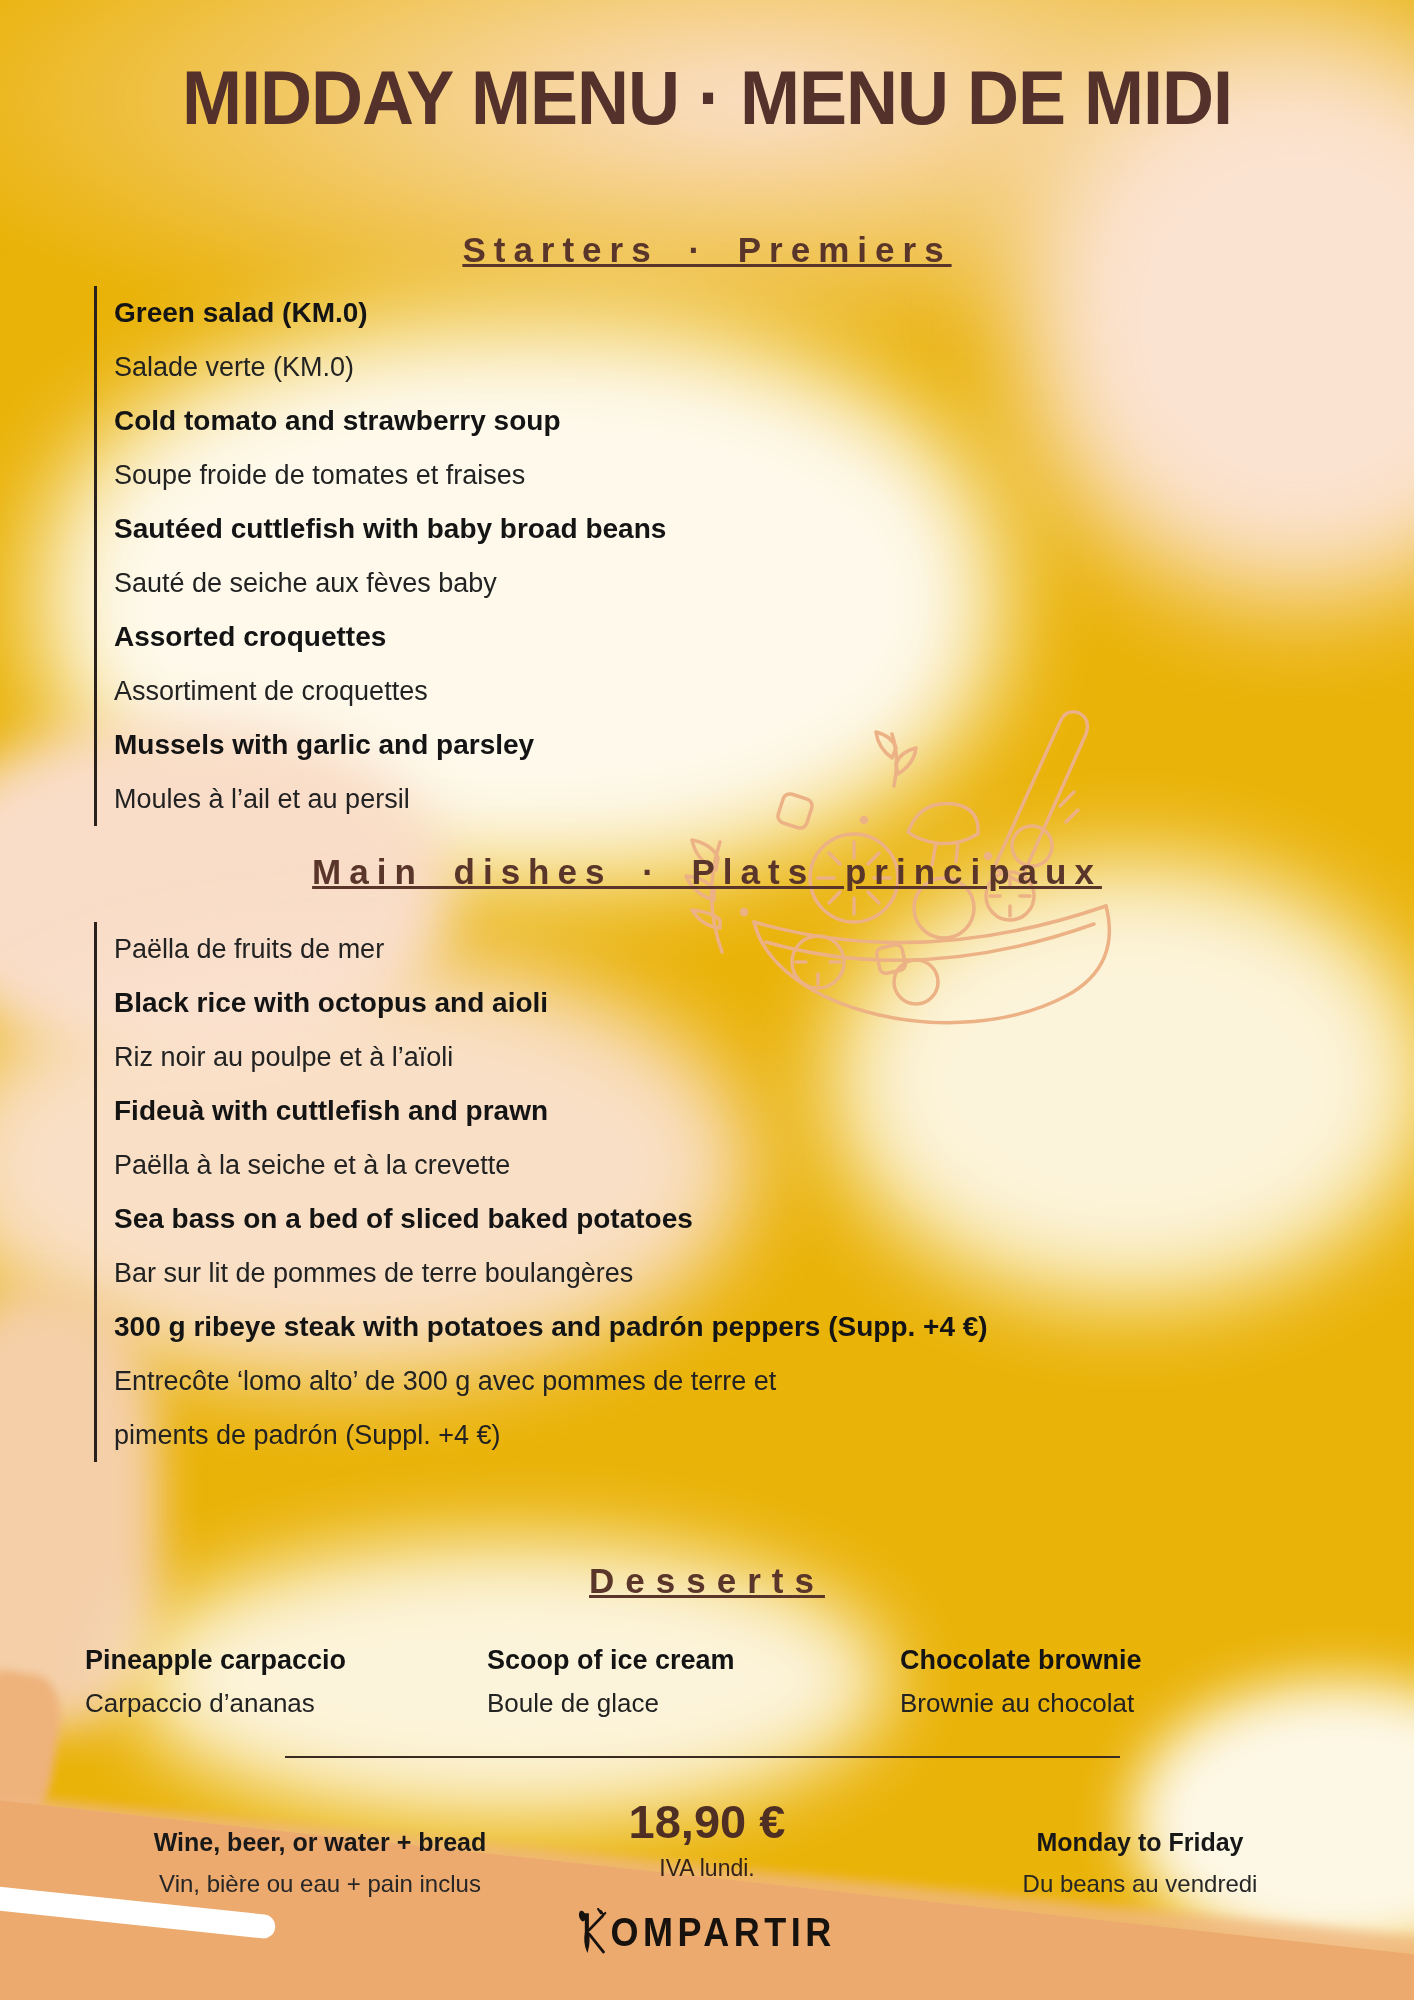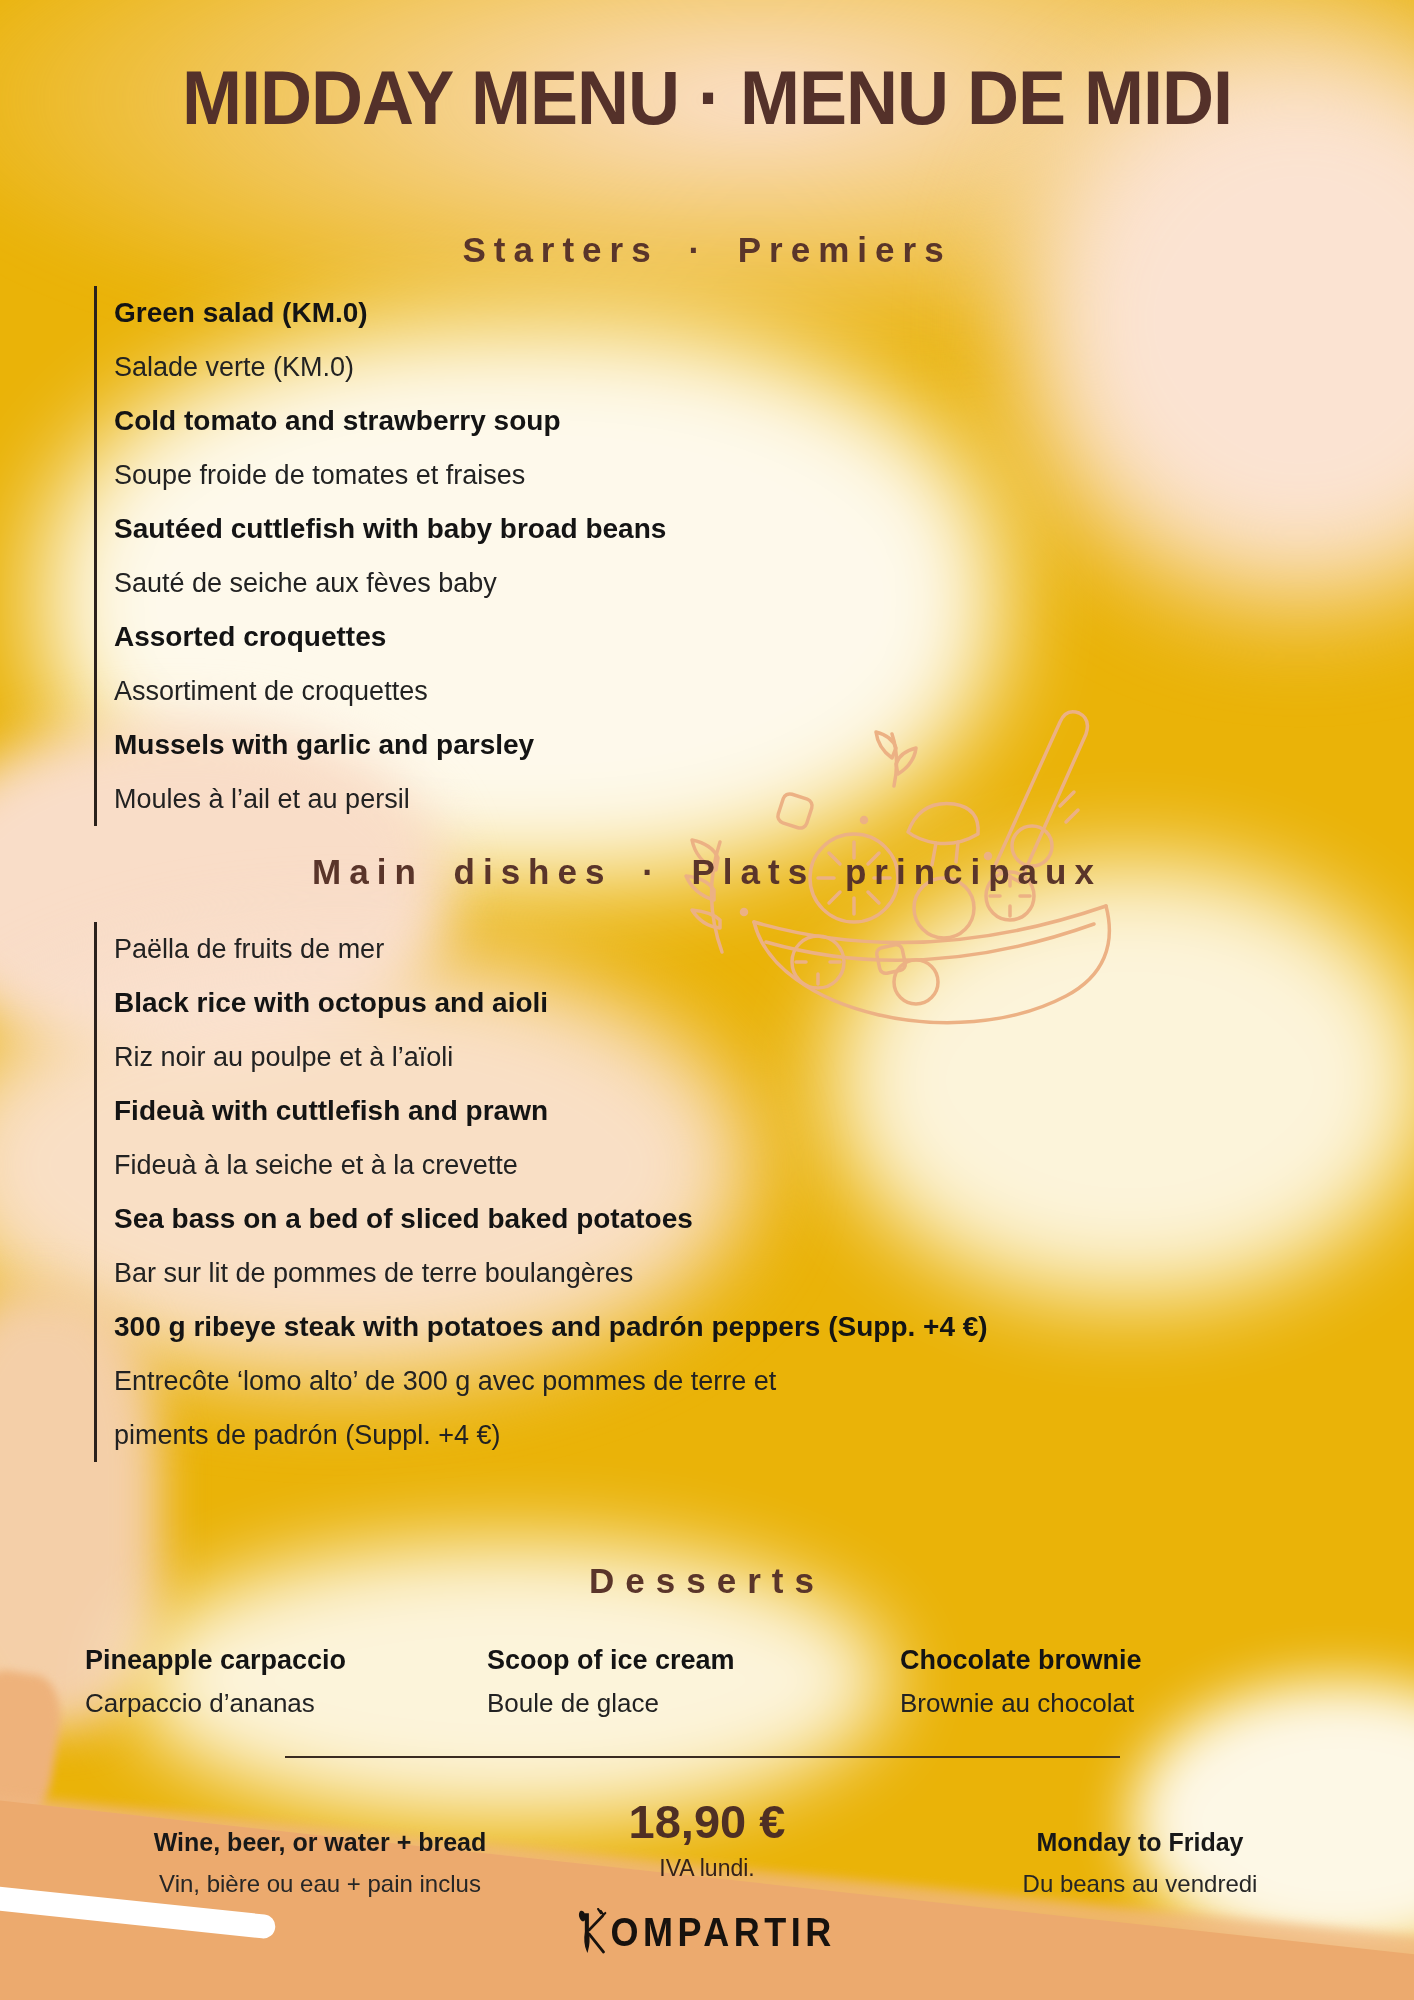--- a/index.html
+++ b/index.html
@@ -42,21 +42,21 @@
   .pan-illo{position:absolute;z-index:1;left:658px;top:700px;width:470px;height:360px;}
   
   .title{
     position:absolute;z-index:2;left:0;top:56px;width:100%;
     text-align:center;font-size:72px;font-weight:800;letter-spacing:-1px;
     color:#54312a;transform:scaleY(1.06);white-space:nowrap;
   }
   .sec-head{
     position:absolute;z-index:2;left:0;width:100%;text-align:center;
     font-size:35px;font-weight:700;letter-spacing:8px;word-spacing:12px;
-    color:#5a352a;white-space:nowrap;
+    color:#5a352a;white-space:nowrap;text-decoration:underline;
   }
   .h-starters{top:230px;}
   .h-mains{top:852px;}
   .h-desserts{top:1561px;letter-spacing:11px;}
   .dish-list{
     position:absolute;z-index:2;left:94px;
     border-left:3px solid #2b211c;padding-left:17px;
   }
   .l-starters{top:286px;}
   .l-mains{top:922px;}
@@ -178,21 +178,21 @@
   <div class="dish-list l-mains">
     <div>
       <div class="dish-fr">Paëlla de fruits de mer</div>
     </div>
     <div>
       <div class="dish-en">Black rice with octopus and aioli</div>
       <div class="dish-fr">Riz noir au poulpe et à l’aïoli</div>
     </div>
     <div>
       <div class="dish-en">Fideuà with cuttlefish and prawn</div>
-      <div class="dish-fr">Fideuà à la seiche et à la crevette</div>
+      <div class="dish-fr">Paëlla à la seiche et à la crevette</div>
     </div>
     <div>
       <div class="dish-en">Sea bass on a bed of sliced baked potatoes</div>
       <div class="dish-fr">Bar sur lit de pommes de terre boulangères</div>
     </div>
     <div>
       <div class="dish-en">300 g ribeye steak with potatoes and padrón peppers (Supp. +4 €)</div>
       <div class="dish-fr">Entrecôte ‘lomo alto’ de 300 g avec pommes de terre et</div>
       <div class="dish-fr">piments de padrón (Suppl. +4 €)</div>
     </div>

